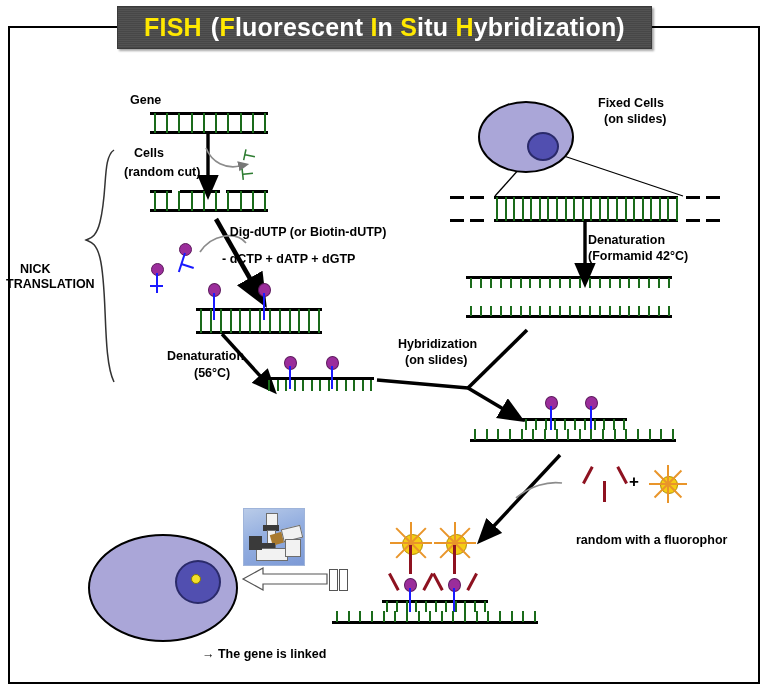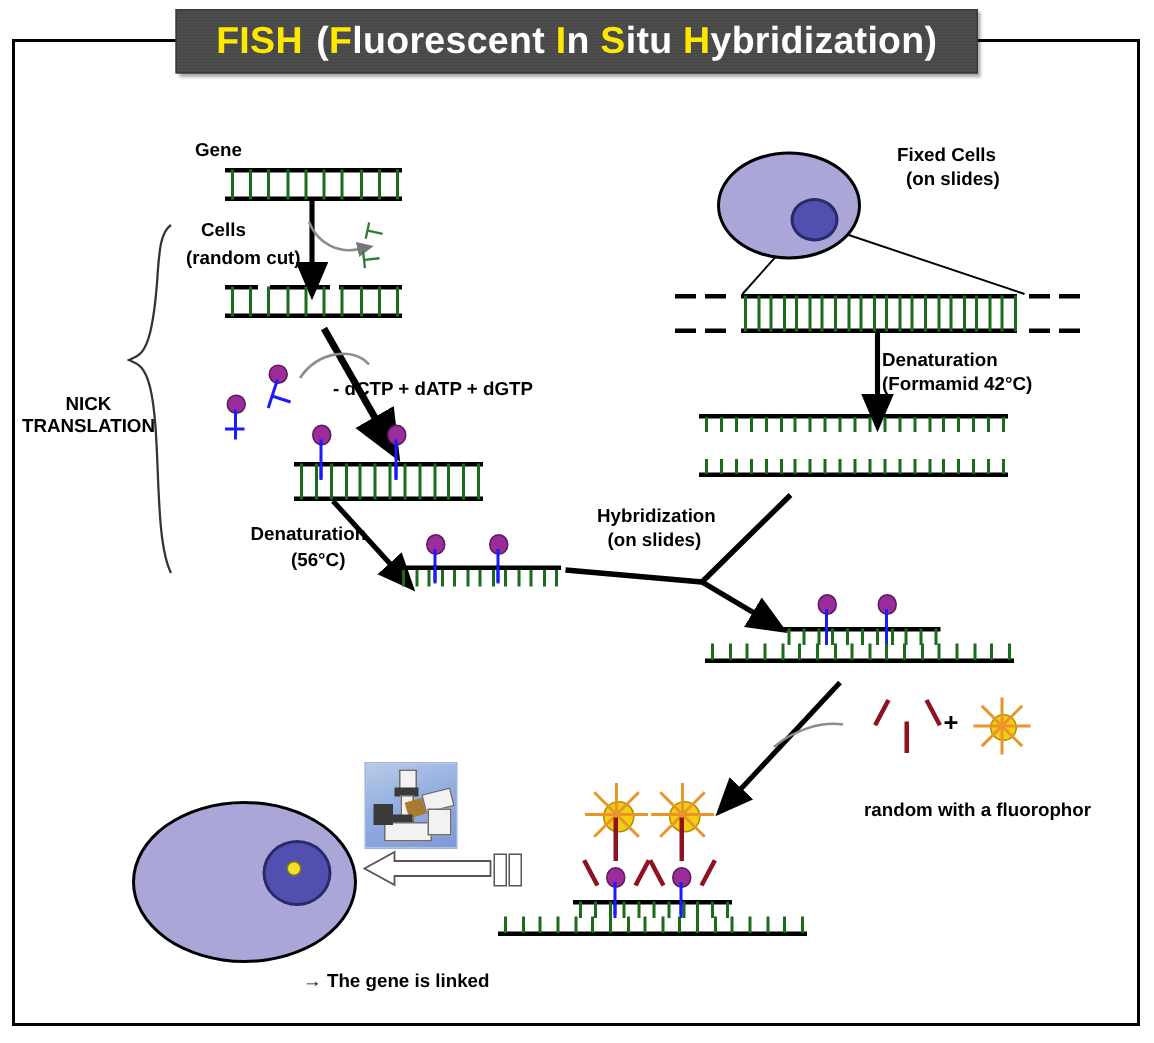--- a/index.html
+++ b/index.html
@@ -38,21 +38,21 @@
   }
   .hl{color:#ffe800;}
   .sp{display:inline-block;width:9px;}
 
   
   .lbl{
     position:absolute;
     font-size:12.5px;font-weight:bold;color:#000;
     line-height:15px;white-space:nowrap;
   }
-  .lbl.ctr{text-align:center;}
+  .lbl.ctr{}
 
   
   .dna{position:absolute;}
   .rail{position:absolute;background:#000;height:3px;left:0;}
   .rung{position:absolute;background:#1a6b1a;width:2px;}
   .dash{position:absolute;background:#000;height:3px;}
 
   
   .dig{position:absolute;}
   .dig-stem{position:absolute;background:#1a1aff;width:2px;left:5px;top:10px;}
@@ -205,20 +205,21 @@
     <div class="ball"></div>
       <div class="stem"></div>
       <div class="bar"></div>
   </div>
   <div class="nuc" style="left:179px;top:243px;">
     <div class="ball"></div>
     <div class="stem" style="transform:rotate(18deg);"></div>
     <div class="bar" style="top:22px;left:2px;transform:rotate(18deg);"></div>
   </div>
 
+  <div class="lbl" style="left:222px;top:225px;">- Dig-dUTP (or Biotin-dUTP)</div>
   <div class="lbl" style="left:222px;top:252px;">- dCTP + dATP + dGTP</div>
 
   <div class="lbl ctr" style="left:20px;top:262px;width:78px;">NICK</div>
   <div class="lbl ctr" style="left:6px;top:277px;width:106px;">TRANSLATION</div>
 
   <div class="dig" style="left:208px;top:283px;">
     <div class="dig-ball"></div>
       <div class="dig-stem" style="height:26px;"></div>
   </div>
   <div class="dig" style="left:258px;top:283px;">

